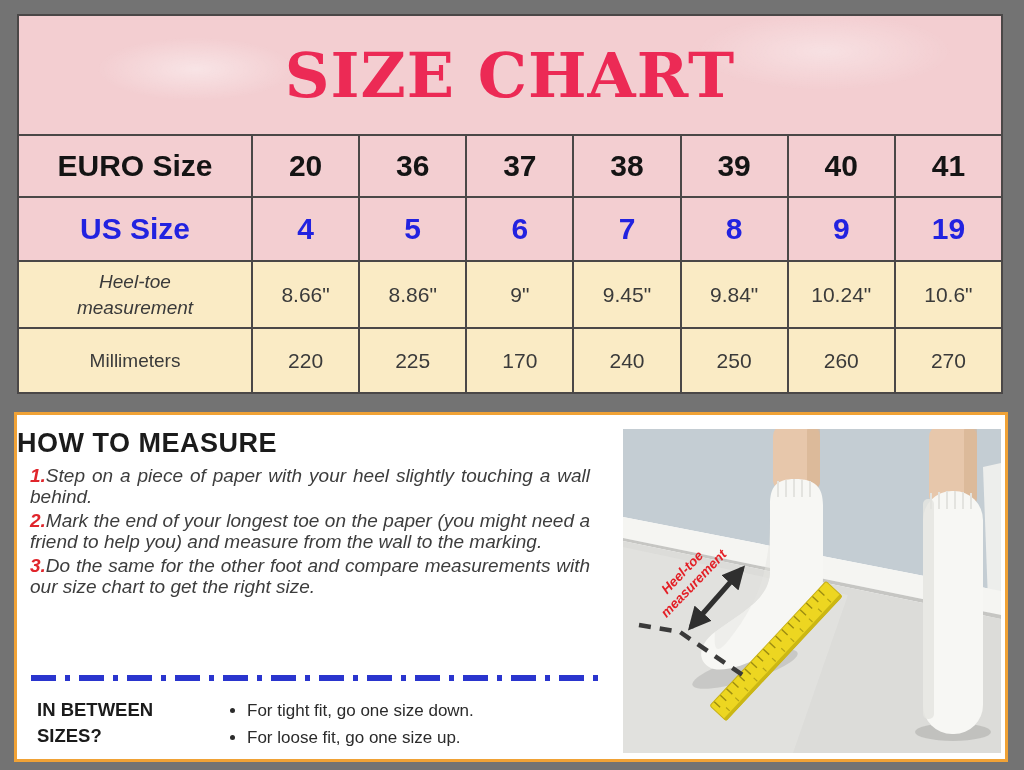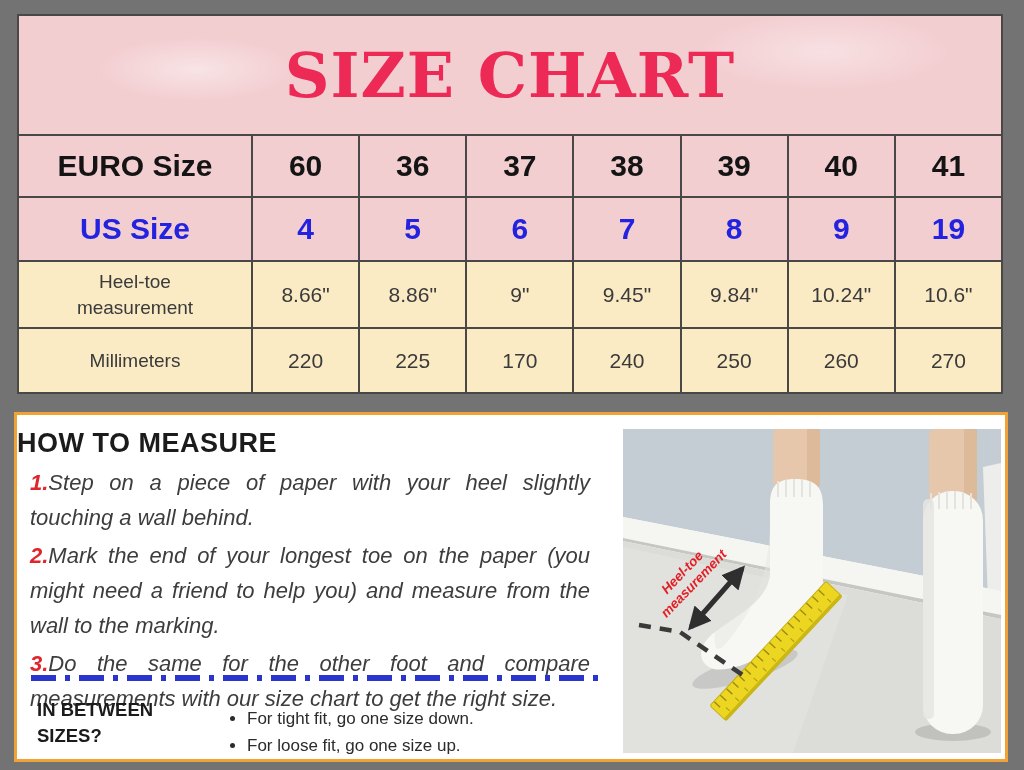--- a/index.html
+++ b/index.html
@@ -19,36 +19,36 @@
     color:#EC2A55;letter-spacing:1px;}
   tr.row-euro{height:62px;}
   tr.row-us{height:64px;}
   tr.row-heel{height:67px;}
   tr.row-mm{height:65px;}
   .row-euro th,.row-euro td{font-size:30px;font-weight:bold;color:#141414;border-radius:14px;}
   .row-us th,.row-us td{font-size:30px;font-weight:bold;color:#2222E0;}
   .row-heel th,.row-heel td,.row-mm th,.row-mm td{background:#FAEBC5;color:#3a3a3a;font-weight:normal;}
   .row-heel th,.row-mm th{font-size:19px;}
   .row-heel td,.row-mm td{font-size:21px;}
-  .wrap-label{display:inline-block;width:135px;line-height:1.35;}
+  .wrap-label{display:inline-block;width:135px;line-height:1.35;font-style:italic;}
 
   
   .measure-box{position:absolute;left:14px;top:412px;width:988px;height:344px;
     border:3px solid #F0A236;background:#ffffff;}
   .mb-heading{position:absolute;top:13px;left:0;width:570px;text-align:left;
     font-size:27px;font-weight:bold;color:#1b1b1b;letter-spacing:0.5px;}
   .steps{position:absolute;top:50px;left:13px;width:560px;font-style:italic;
-    font-size:22px;line-height:35px;color:#3d3d3d;text-align:justify;}
+    font-size:19px;line-height:21px;color:#3d3d3d;text-align:justify;}
   .step{margin:0 0 3px 0;}
   .num{color:#E0252B;font-weight:bold;}
   .dash-line{position:absolute;left:10px;top:258px;}
   .between{position:absolute;left:20px;top:276px;display:flex;align-items:flex-start;}
   .between-label{width:170px;font-weight:bold;font-size:18.5px;
     line-height:26px;color:#1b1b1b;padding-top:6px;}
-  .tips{margin:12px 0 0 18px;padding:2px 0 0 22px;font-size:17px;color:#2b2b2b;line-height:27px;}
+  .tips{margin:4px 0 0 18px;padding:2px 0 0 22px;font-size:17px;color:#2b2b2b;line-height:27px;}
   .tips li{list-style:disc;}
 
   .photo{position:absolute;left:606px;top:14px;width:378px;height:324px;}
   .photo svg{display:block;}
   .anno{font-family:"Liberation Sans", sans-serif;font-size:13.5px;font-weight:bold;
     font-style:italic;fill:#E31F26;text-anchor:middle;}
 </style>
 </head>
 <body>
 
@@ -60,21 +60,21 @@
         <col span="7">
       </colgroup>
     <tbody>
         <tr>
       <td class="title-cell" colspan="8">
         <span class="title-text">SIZE CHART</span>
       </td>
     </tr>
     <tr class="row-euro">
       <th>EURO Size</th>
-      <td>60</td>
+      <td>20</td>
       <td>36</td>
       <td>37</td>
       <td>38</td>
       <td>39</td>
       <td>40</td>
       <td>41</td>
     </tr>
     <tr class="row-us">
       <th>US Size</th>
       <td>4</td>

